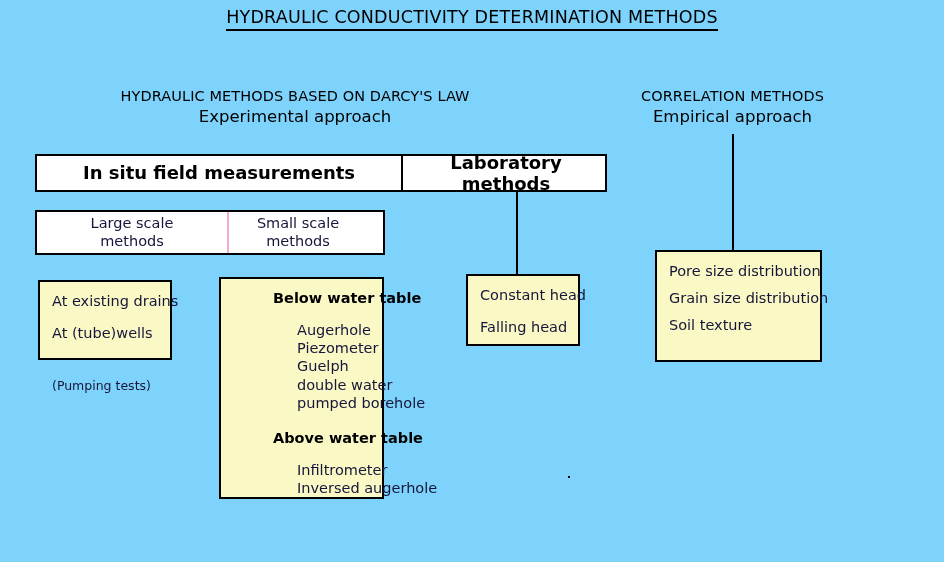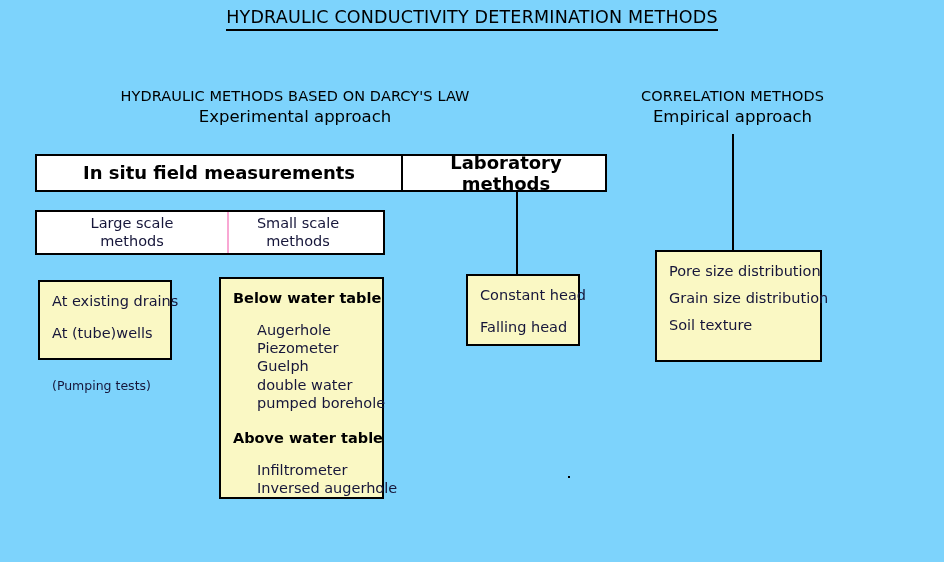--- a/index.html
+++ b/index.html
@@ -92,21 +92,21 @@
   #cell-large {
     left: 0; top: 0; width: 192px; height: 100%;
     border-right: 2px solid #f9a8d4;
     box-sizing: border-box;
   }
   #cell-small { left: 172px; top: 0; width: 178px; height: 100%; }
   .row2-label { font-size: 14.5px; color: #16163a; }
 
   
   #box-drains { left: 38px; top: 280px; width: 134px; height: 80px; }
-  #box-watertable { left: 219px; top: 277px; width: 165px; height: 222px; }
+  #box-watertable { left: 219px; top: 277px; width: 165px; height: 222px; padding-left: 40px; }
   #box-lab { left: 466px; top: 274px; width: 114px; height: 72px; }
   #box-correlation { left: 655px; top: 250px; width: 167px; height: 112px; }
 
   .ybody {
     padding: 10px 0 0 12px;
     font-size: 14.5px;
     color: #16163a;
     line-height: 1.25;
   }
   .ybody .item { white-space: nowrap; }

